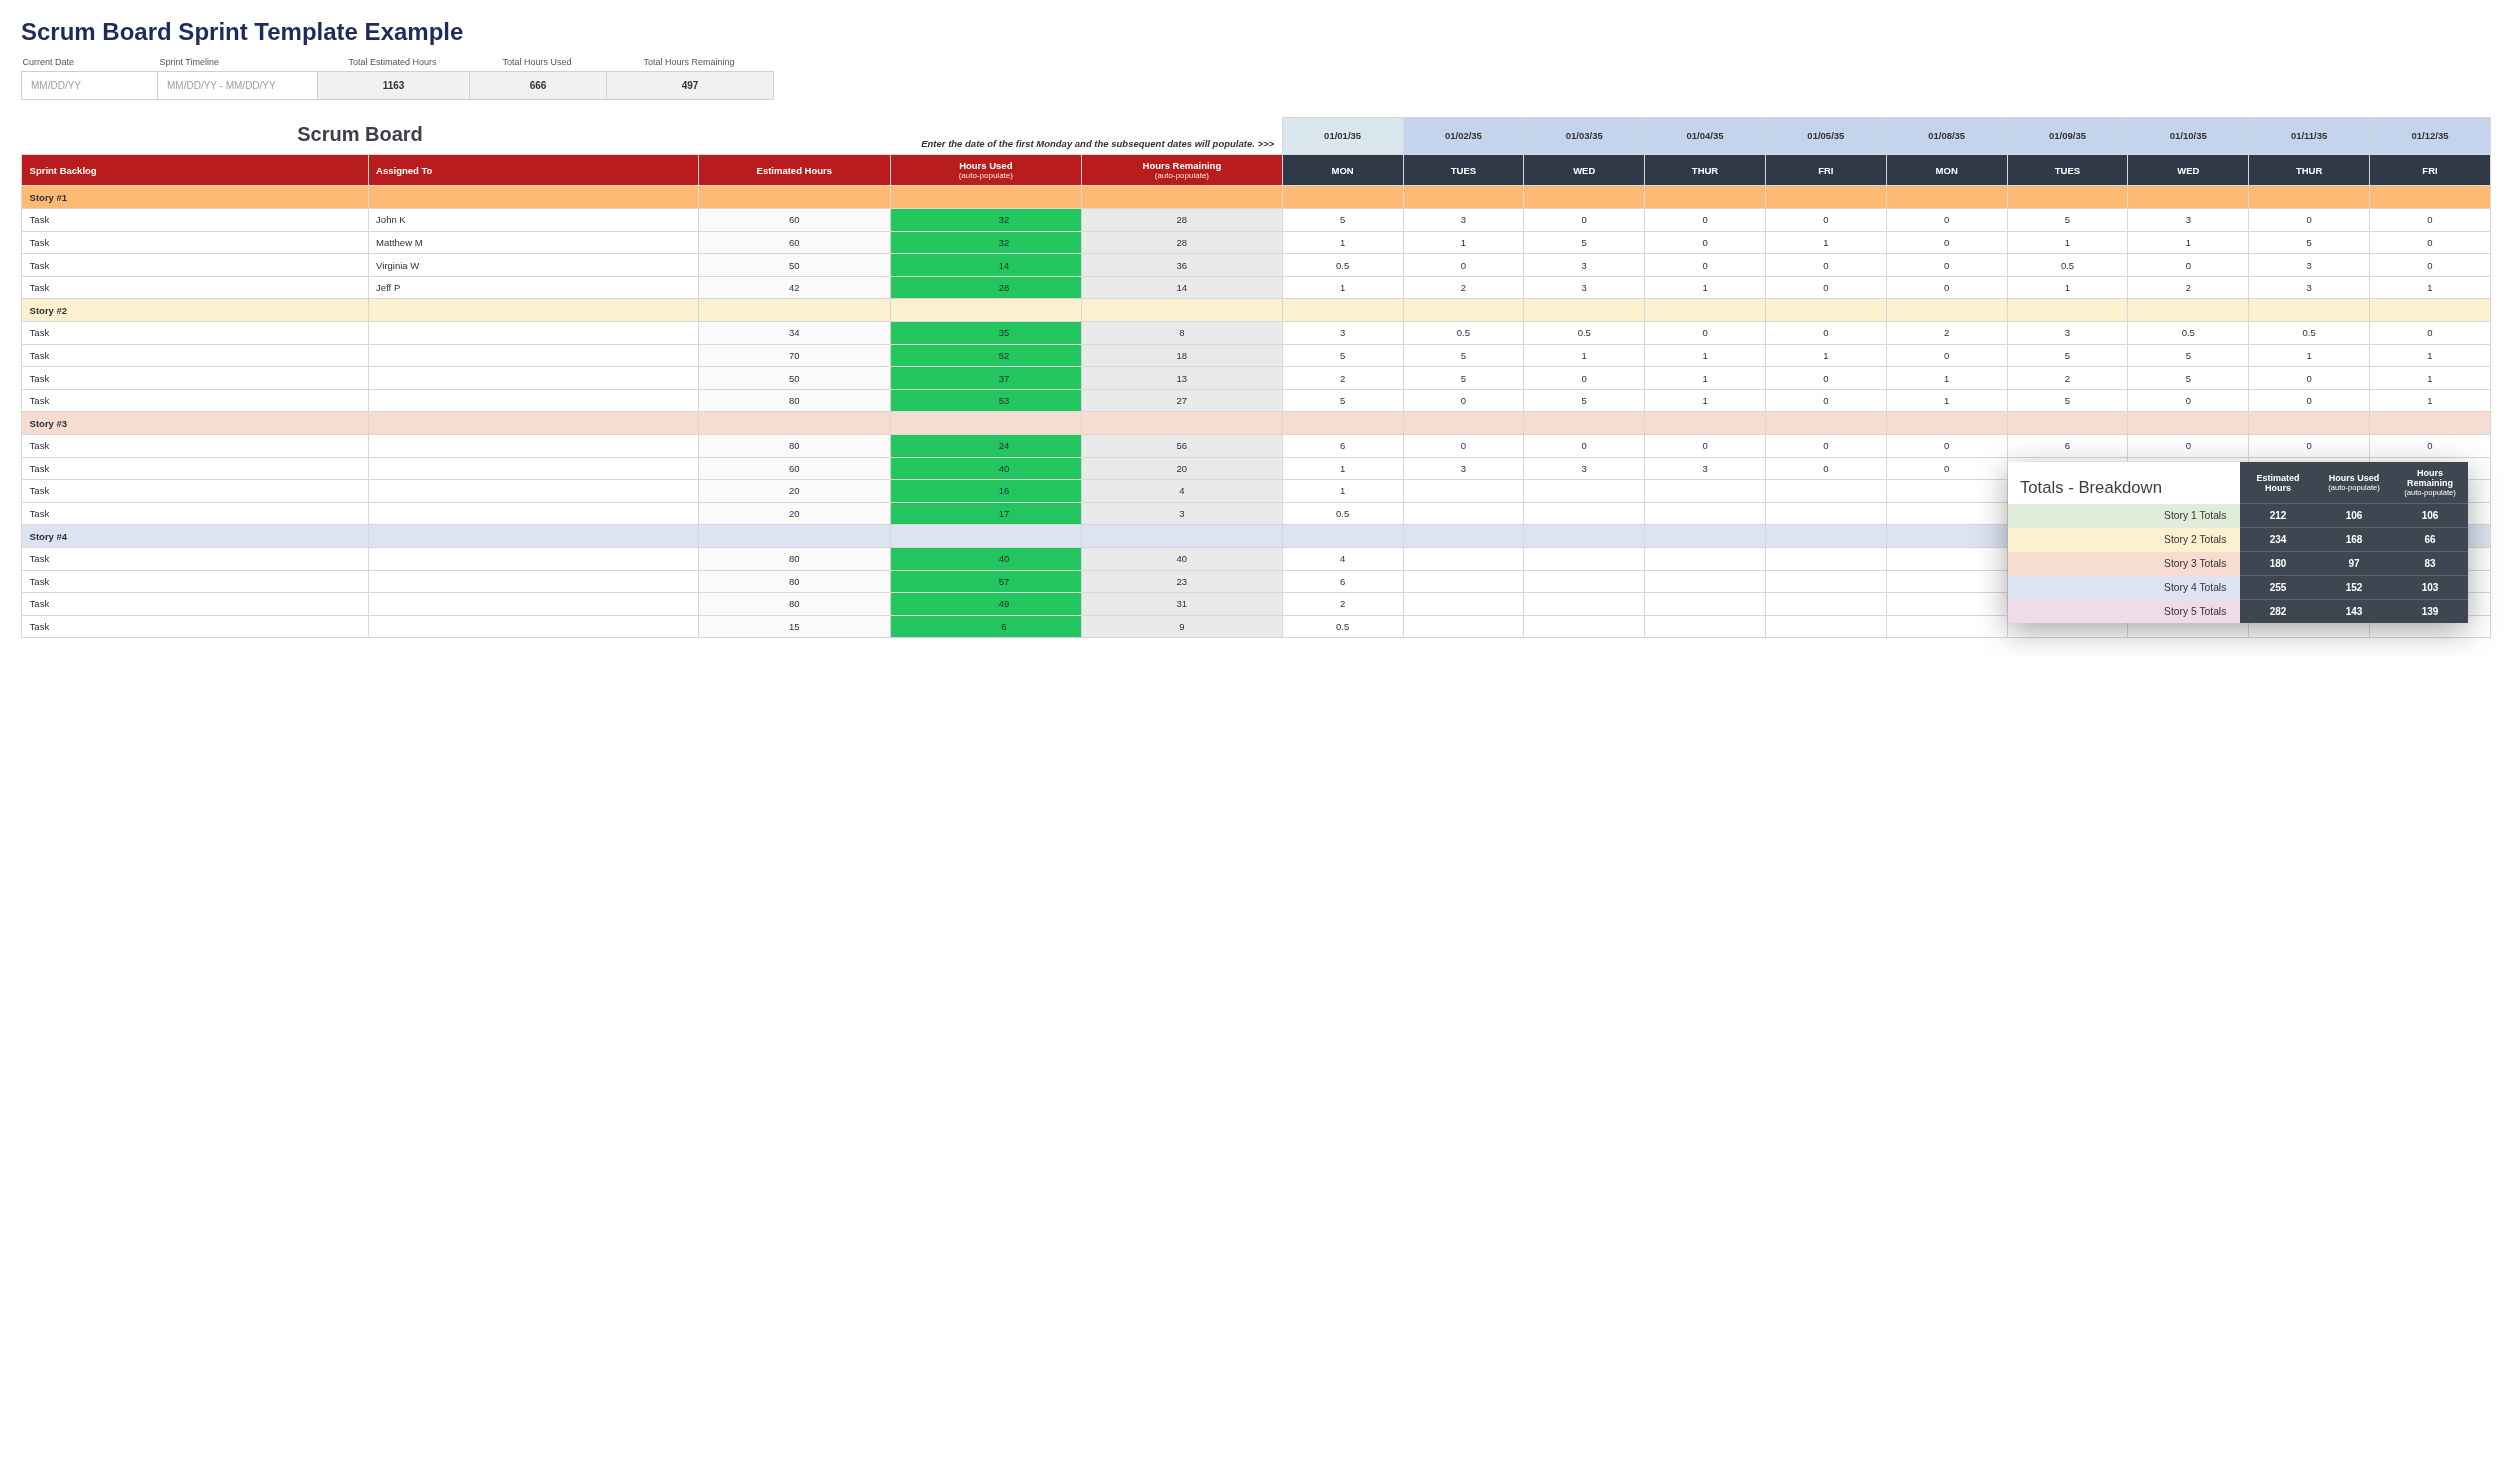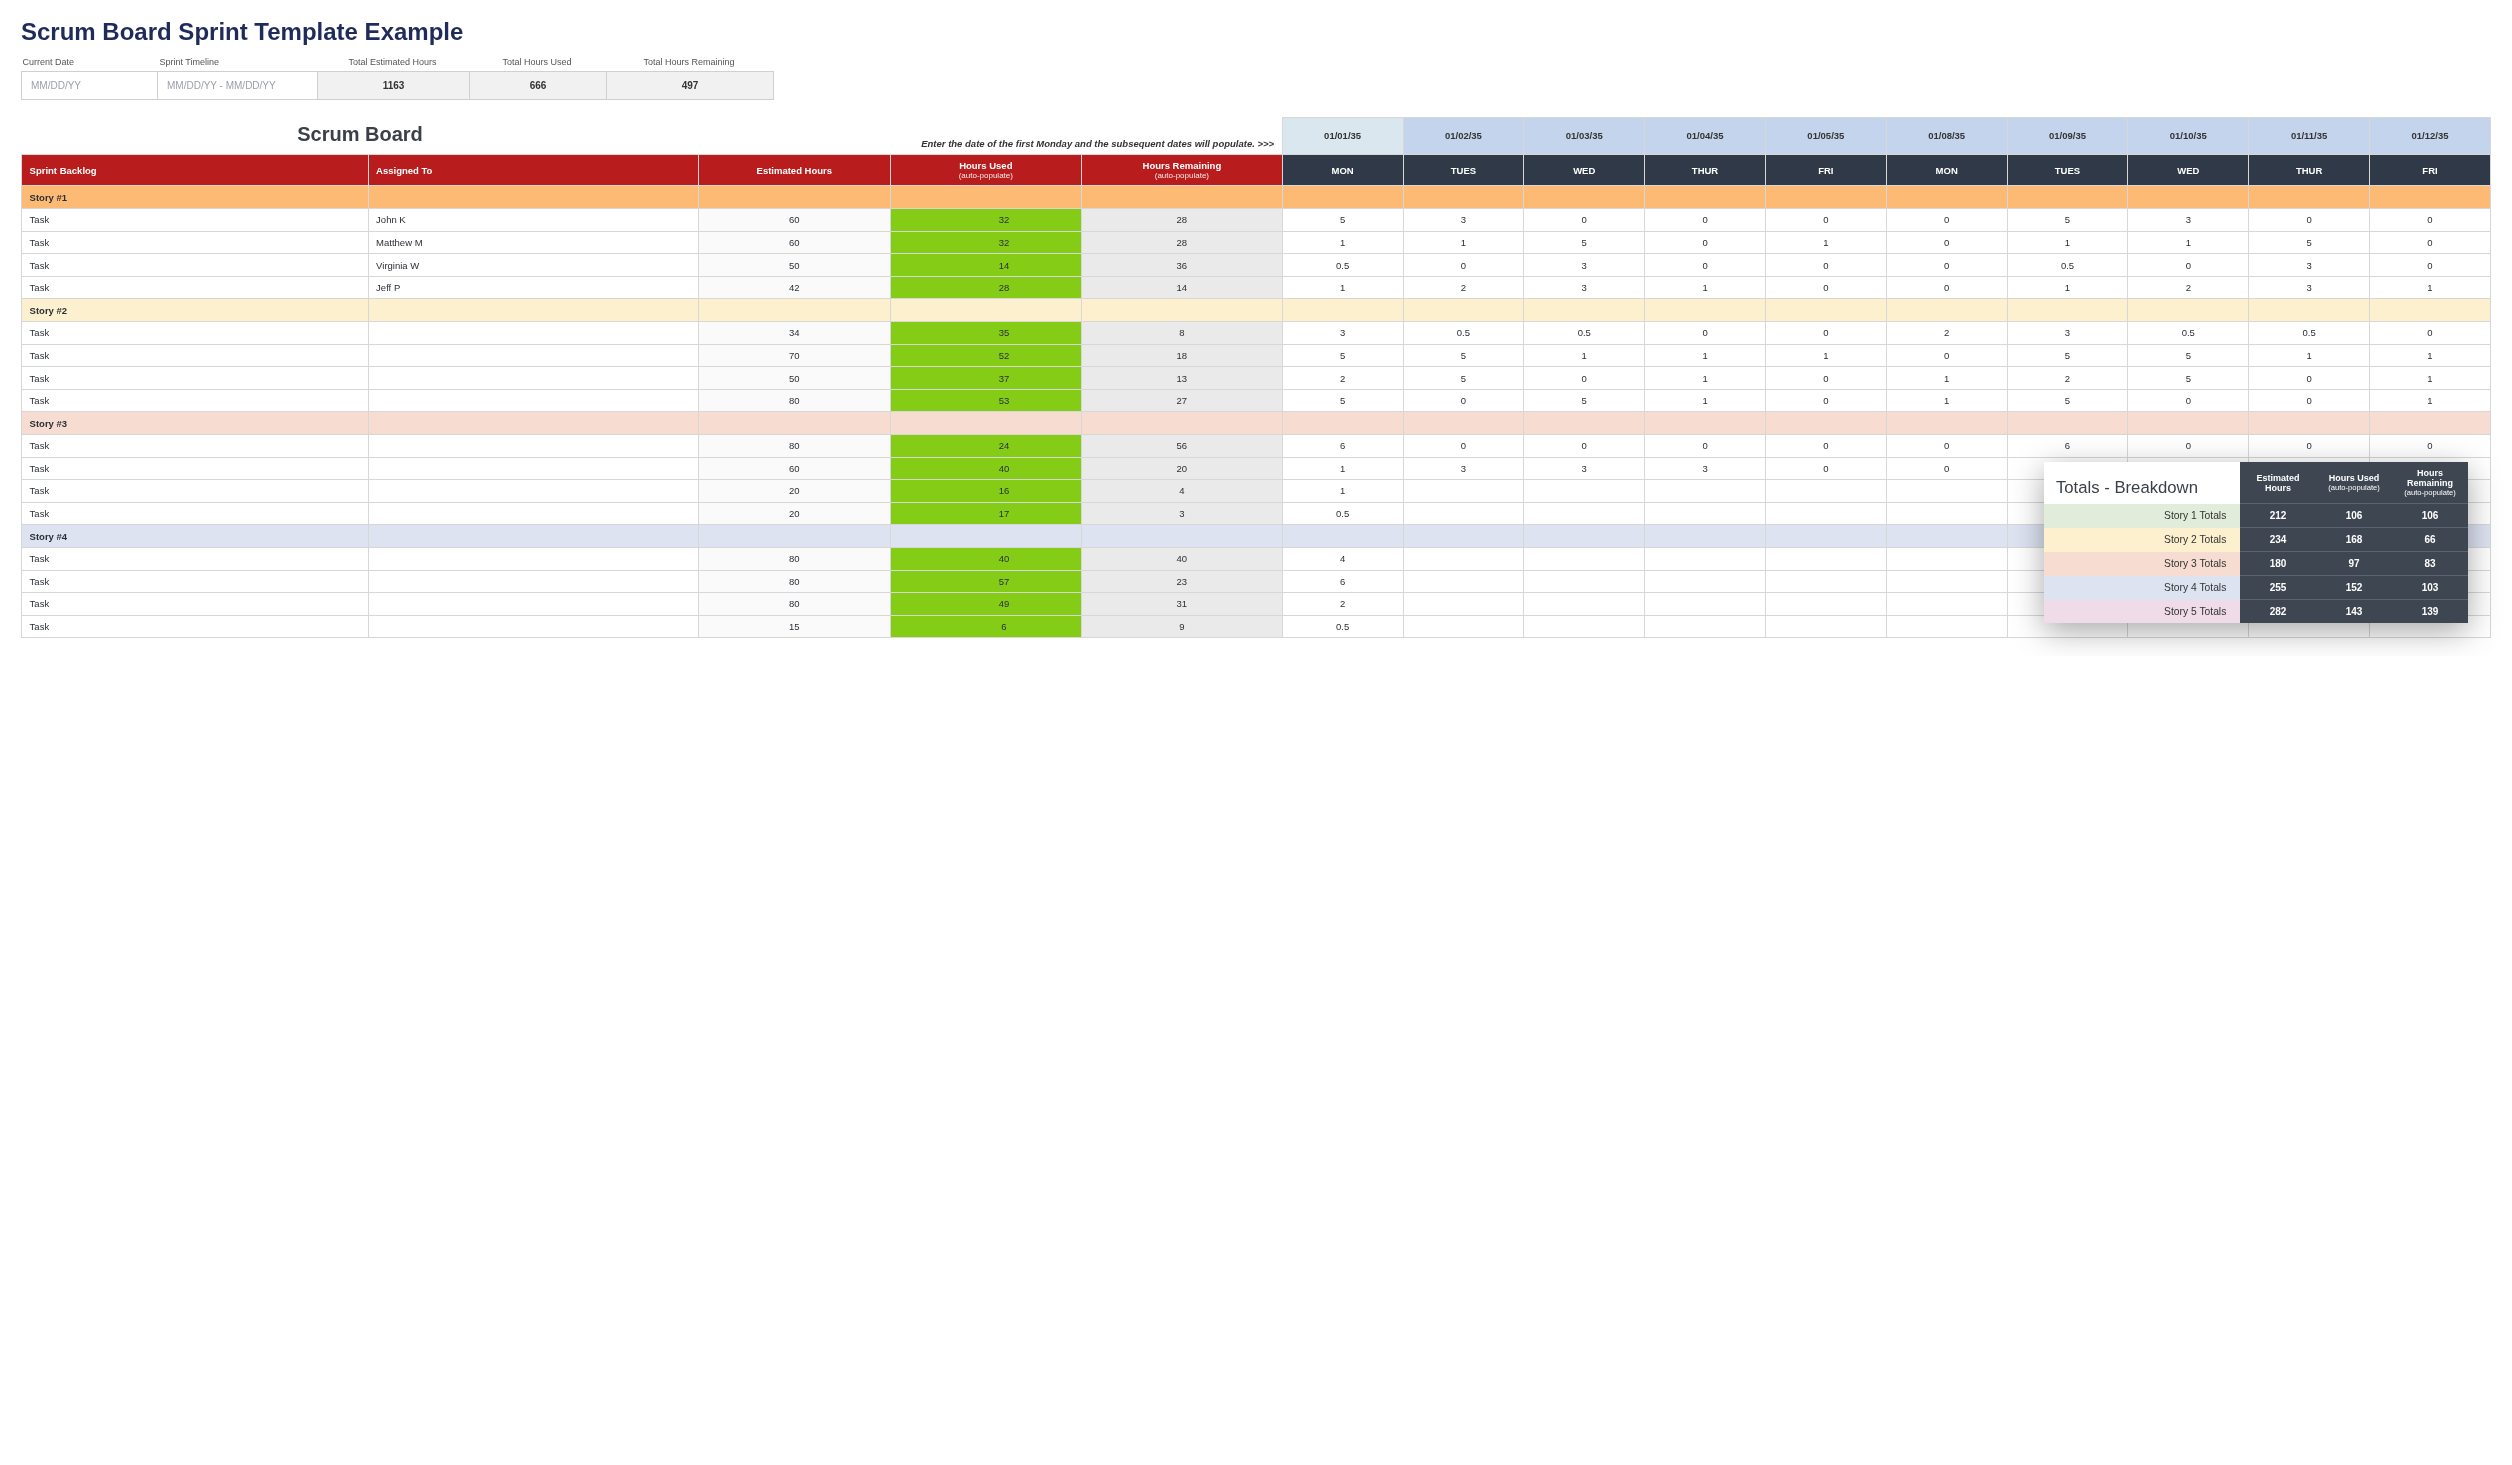--- a/index.html
+++ b/index.html
@@ -61,21 +61,21 @@
   .story td.lbl { text-align:left; }
   .story-1 td { background:#fdba74; }
   .story-2 td { background:#fcf0cf; }
   .story-3 td { background:#f7ddd1; }
   .story-4 td { background:#dde3f1; }
   .story-5 td { background:#f0dce8; }
 
   tr.task td { text-align:center; }
   tr.task td.left { text-align:left; }
   tr.task td.est  { background:#fafafa; }
-  tr.task td.used { background:#84cc16;padding-left:44px; }
+  tr.task td.used { background:#22c55e;padding-left:44px; }
   tr.task td.rem  { background:#eaeaea; }
   tr.task td.day  { background:#fff; }
 
   
   .totals {
     position:absolute;
     right:23px;
     bottom:15px;
     background:#fff;
     box-shadow:0 7.6px 30px rgba(0,0,0,.35);
@@ -83,21 +83,21 @@
   }
   .totals table { border-collapse:collapse; }
   .totals th, .totals td { padding:6px 10.7px; }
   .totals .tt-title {
     font-family:"Century Gothic","Segoe UI",sans-serif;
     font-size:16.7px; color:#3a3f48; text-align:left; padding:7.6px 12px 6px 12px;
     border:none; background:#fff; vertical-align:bottom;
   }
   .totals th.h { background:#3e4651; color:#fff; font-size:9px; text-align:center; font-weight:700; width:76px; }
   .totals th.h .sub { display:block; font-size:7.6px; font-weight:400; }
-  .totals td.lbl { text-align:right; font-size:10.3px; color:#333; font-weight:400; width:196px; padding-right:13.7px;margin-left:40px; }
+  .totals td.lbl { text-align:right; font-size:10.3px; color:#333; font-weight:400; width:232px; padding-right:13.7px;margin-left:40px; }
   .totals td.val { background:#3e4651; color:#fff; text-align:center; font-weight:700; width:76px; border-top:0.8px solid #5a636f; }
   .totals tr.r1 td.lbl { background:#e1edda; }
   .totals tr.r2 td.lbl { background:#fcf0cf; }
   .totals tr.r3 td.lbl { background:#f7ddd1; }
   .totals tr.r4 td.lbl { background:#dde3f1; }
   .totals tr.r5 td.lbl { background:#f0dce8; }
 
   .wrap { position:relative; }
 </style>
 </head>

